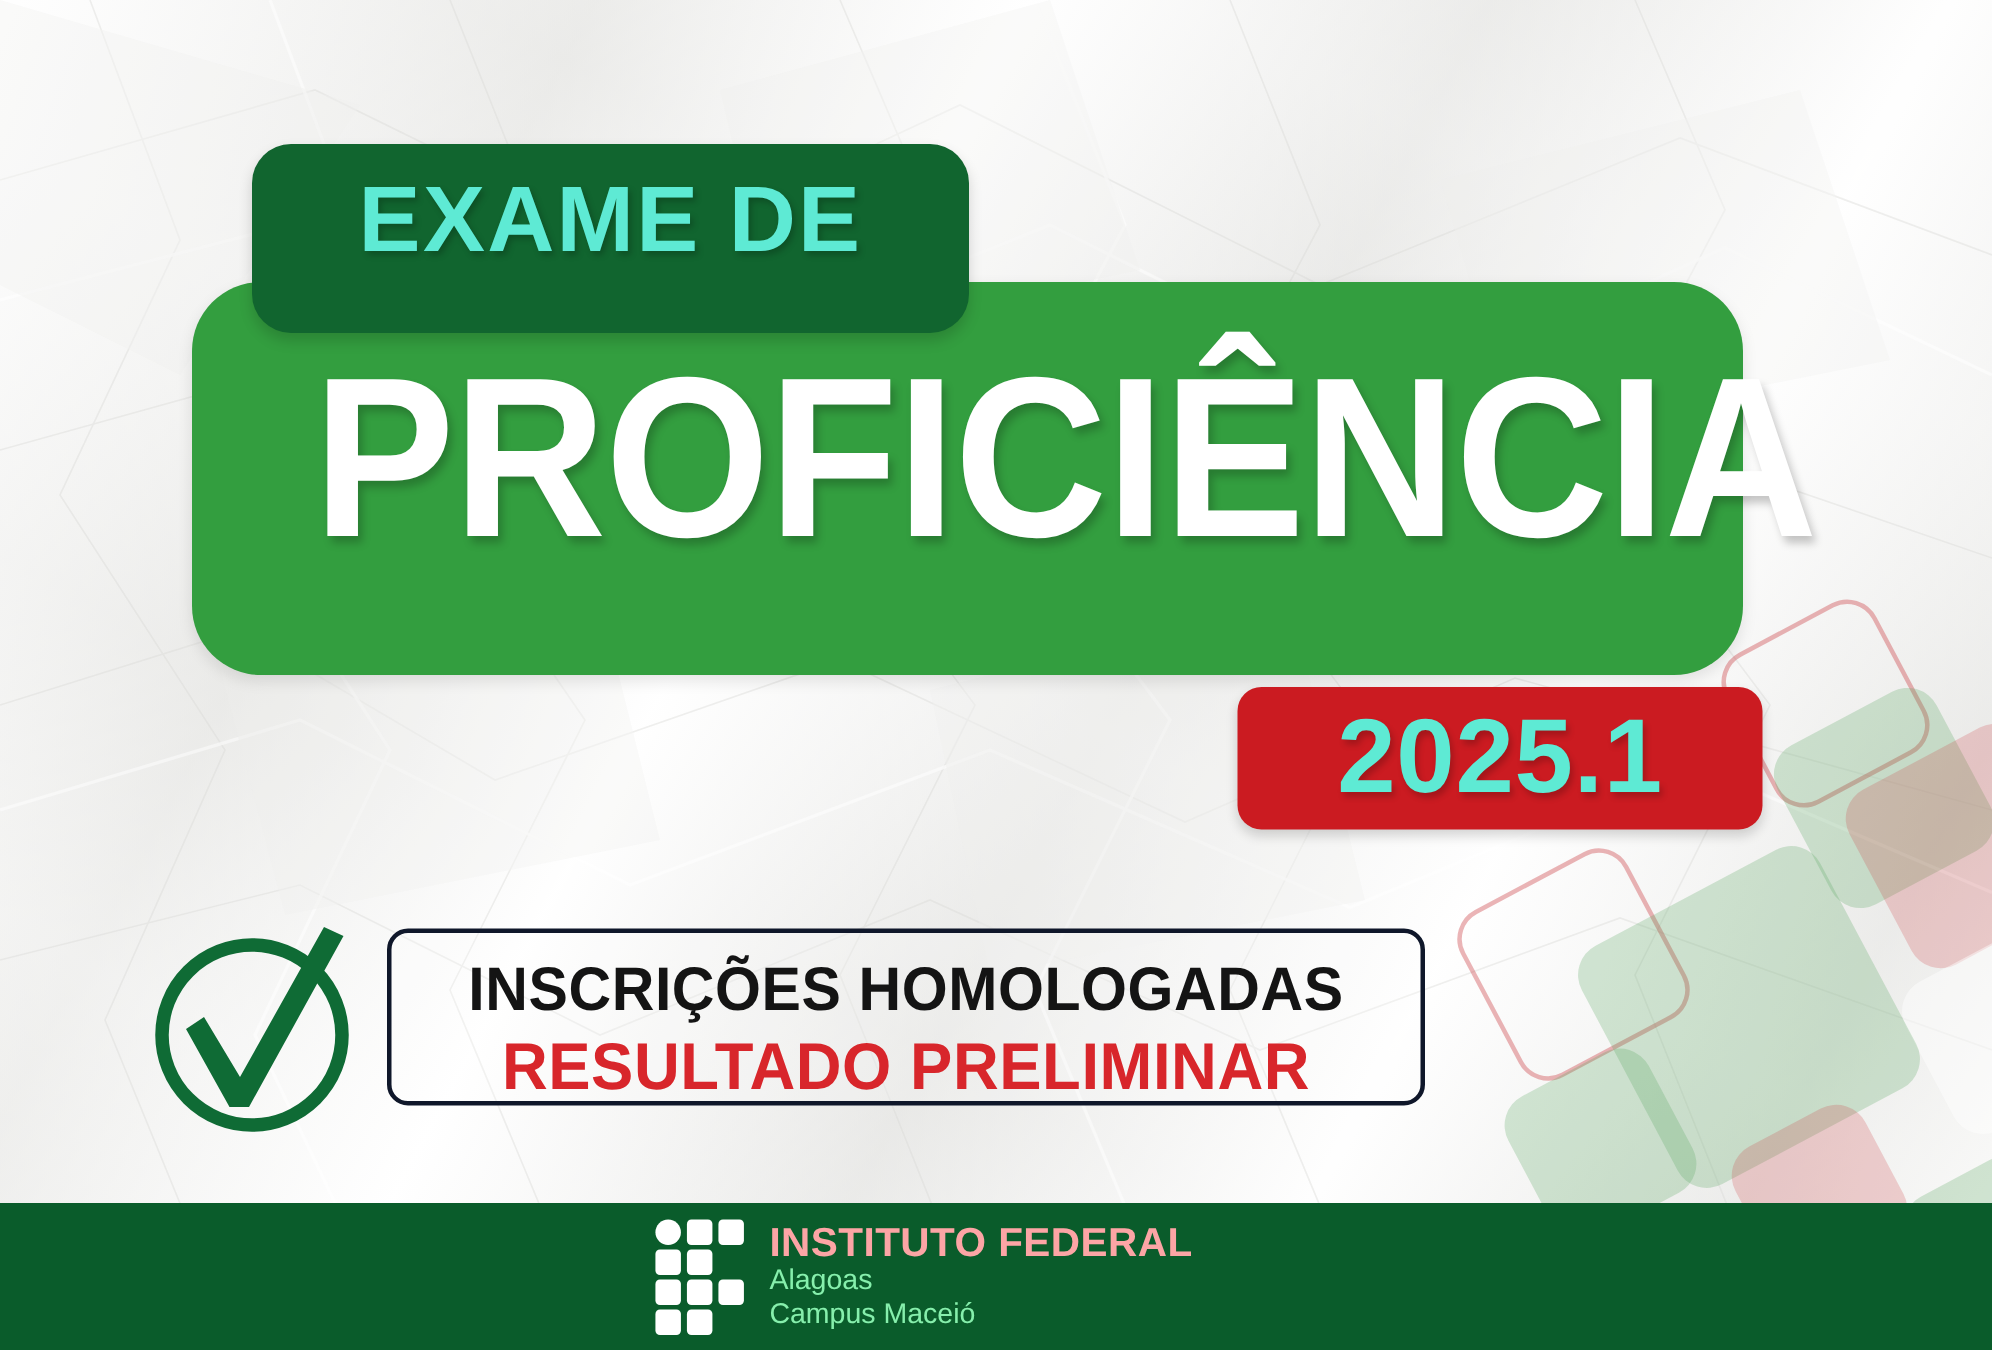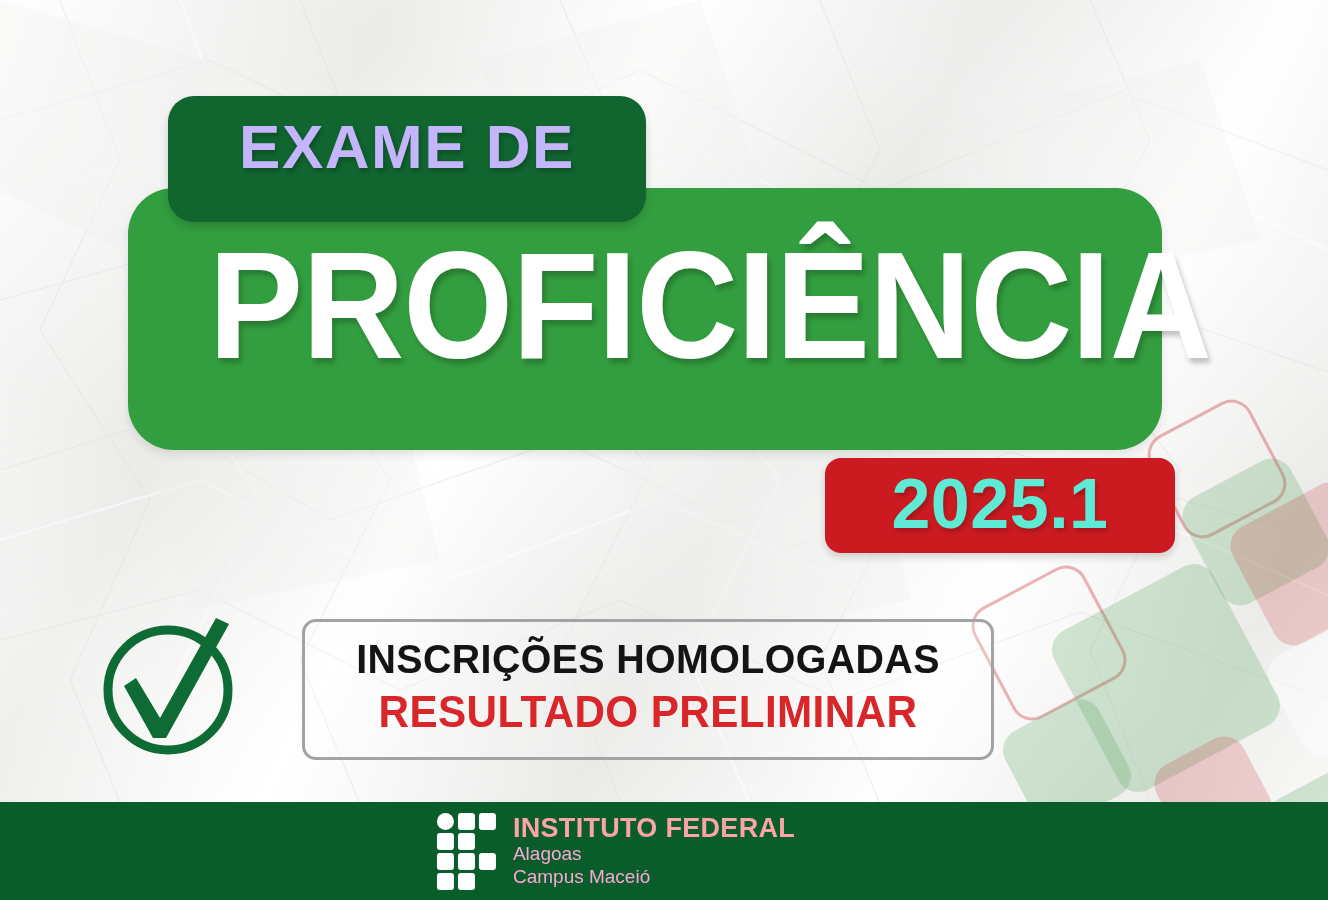--- a/index.html
+++ b/index.html
@@ -49,21 +49,21 @@
     width:478px;height:126px;
     background:#11652f;
     border-radius:26px;
     z-index:4;
     box-shadow:0 5px 9px rgba(0,0,0,.16);
   }
   .tab-exame .label{
     position:absolute;
     left:0;right:0;top:20px;
     text-align:center;
-    color:#c4b5fd;
+    color:#5eead4;
     font-size:62px;
     font-weight:bold;
     letter-spacing:1.5px;
     line-height:1;
     text-shadow:2px 3px 4px rgba(0,0,0,.22);
     white-space:nowrap;
   }
 
   
   .panel-prof{
@@ -118,27 +118,26 @@
     position:absolute;
     left:96px;top:612px;
     width:152px;height:150px;
     z-index:5;
   }
 
   
   .result-box{
     position:absolute;
     left:258px;top:619px;
-    width:692px;height:141px;
-    border:3px solid #a3a3a3;
+    width:692px;height:118px;
+    border:3px solid #0f172a;
     border-radius:14px;
     background:rgba(255,255,255,.20);
     z-index:5;
     box-sizing:border-box;
-    margin-left:44px;
   }
   .result-line1{
     position:absolute;
     left:0;right:0;top:17px;
     text-align:center;
     color:#141414;
     font-size:41px;
     font-weight:bold;
     line-height:1;
     letter-spacing:.4px;
@@ -185,21 +184,21 @@
   .if-text{display:flex;flex-direction:column;justify-content:center;}
   .if-title{
     color:#fca5a5;
     font-size:27px;
     font-weight:bold;
     letter-spacing:.3px;
     line-height:1.05;
     white-space:nowrap;
   }
   .if-sub1,.if-sub2{
-    color:#f9a8d4;
+    color:#86efac;
     font-size:19px;
     font-weight:normal;
     line-height:1.22;
     white-space:nowrap;
   }
 </style>
 </head>
 <body>
 
 <div class="poster">

